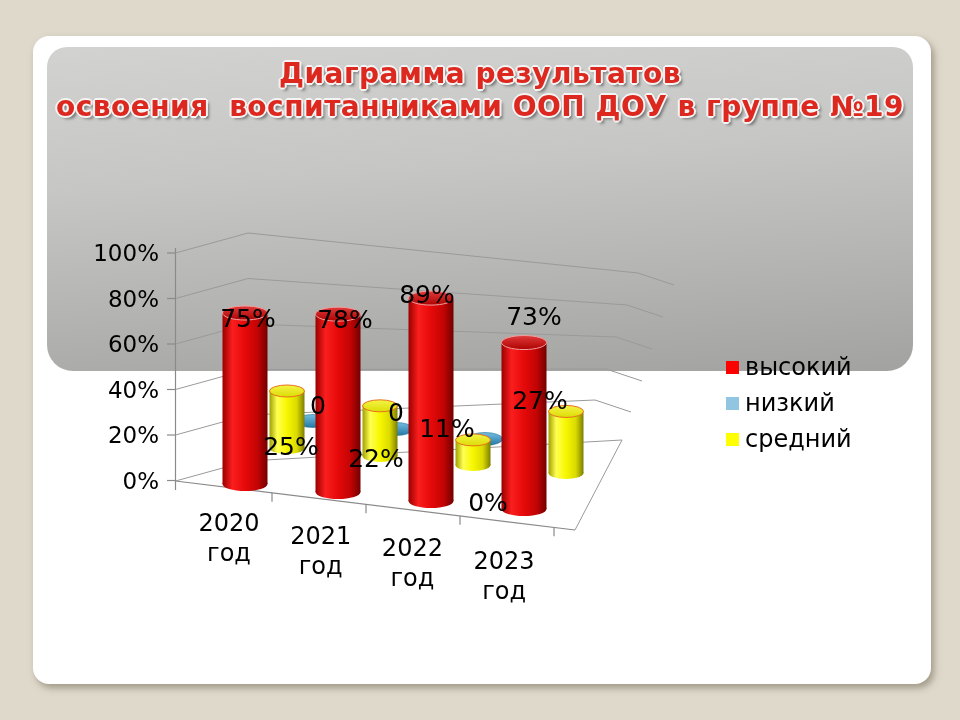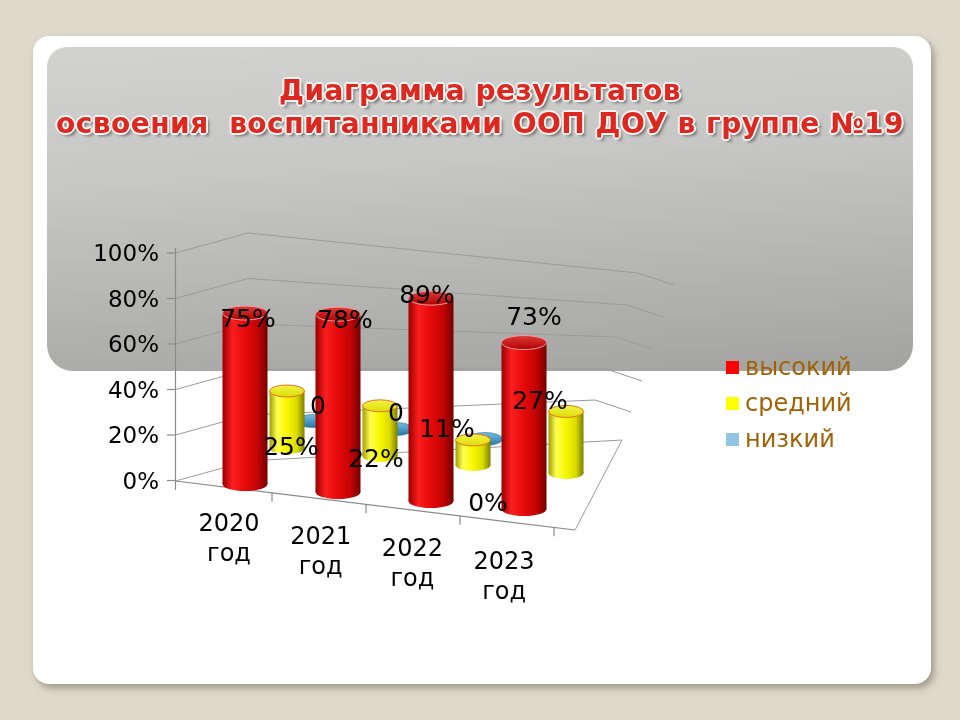--- a/index.html
+++ b/index.html
@@ -34,29 +34,29 @@
   .grid{stroke:#9a9a9a;stroke-width:1;fill:none;}
   .tick{stroke:#8a8a8a;stroke-width:1.2;}
   .ylab{font-size:23px;fill:#000;}
   .catlab{font-size:24px;fill:#000;}
   .dlab{font-size:25px;fill:#000;}
   .legend{
     position:absolute;left:726px;top:349px;
   }
   .legend-row{display:flex;align-items:center;height:36px;}
   .legend-swatch{width:13px;height:13px;display:inline-block;margin-right:6px;flex:0 0 13px;}
-  .legend-label{font-size:24px;color:#a16207;line-height:1;}
+  .legend-label{font-size:24px;color:#000000;line-height:1;}
 </style>
 </head>
 <body>
 
 <div class="slide"></div>
 <div class="panel"></div>
 
-<div class="title" id="slide-title" style="color: rgb(220, 40, 30); margin-top: 17px;">
+<div class="title" id="slide-title" style="color: rgb(220, 40, 30);">
   <div class="title-line">Диаграмма результатов</div>
   <div class="title-line">освоения  воспитанниками ООП ДОУ в группе №19</div>
 </div>
 
 <svg id="chart-svg" width="960" height="720" viewBox="0 0 960 720">
   <defs>
     <linearGradient id="gRed" x1="0" y1="0" x2="1" y2="0">
       <stop offset="0" stop-color="#9B0000"></stop>
       <stop offset="0.22" stop-color="#FA1E1E"></stop>
       <stop offset="0.5" stop-color="#E60909"></stop>
@@ -176,20 +176,20 @@
       <text x="504.1" y="598.5" class="catlab" text-anchor="middle">год</text>
     </g>
 </svg>
 
 <div class="legend">
   <div class="legend-row">
     <span class="legend-swatch" style="background: rgb(255, 0, 0);"></span>
     <span class="legend-label">высокий</span>
   </div>
   <div class="legend-row">
+    <span class="legend-swatch" style="background: rgb(146, 197, 226);"></span>
+    <span class="legend-label">низкий</span>
+  </div>
+  <div class="legend-row">
     <span class="legend-swatch" style="background: rgb(255, 255, 0);"></span>
     <span class="legend-label">средний</span>
-  </div>
-  <div class="legend-row">
-    <span class="legend-swatch" style="background: rgb(146, 197, 226);"></span>
-    <span class="legend-label">низкий</span>
   </div>
 </div>
 
 </body></html>

